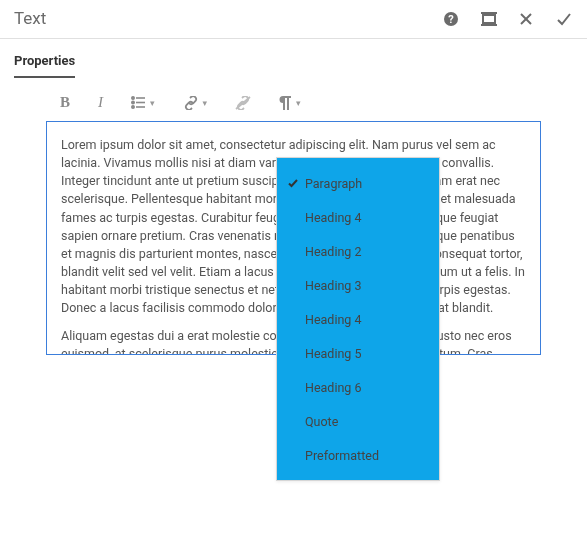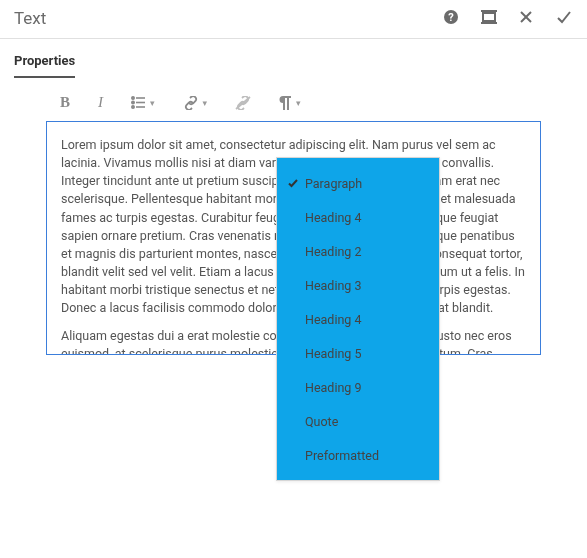--- a/index.html
+++ b/index.html
@@ -9,21 +9,21 @@
     font-size: 13px;
     color: #333;
     width: 587px;
     height: 558px;
     background: #fff;
     overflow: hidden;
     position: relative;
   }
   .header {
     display: flex;
-    align-items: flex-start;
+    align-items: flex-end;
     padding: 8px 14px 10px 14px;
     border-bottom: 1px solid #e0e0e0;
   }
   .header-title {
     font-size: 17px;
     font-weight: 400;
     color: #6b6b6b;
     flex: 1;
   }
   .header-actions {
@@ -201,21 +201,21 @@
   <div class="dropdown-item">
     <span class="check"></span>
     <span>Heading 4</span>
   </div>
   <div class="dropdown-item">
     <span class="check"></span>
     <span>Heading 5</span>
   </div>
   <div class="dropdown-item">
     <span class="check"></span>
-    <span>Heading 9</span>
+    <span>Heading 6</span>
   </div>
   <div class="dropdown-item">
     <span class="check"></span>
     <span>Quote</span>
   </div>
   <div class="dropdown-item">
     <span class="check"></span>
     <span>Preformatted</span>
   </div>
 </div>

